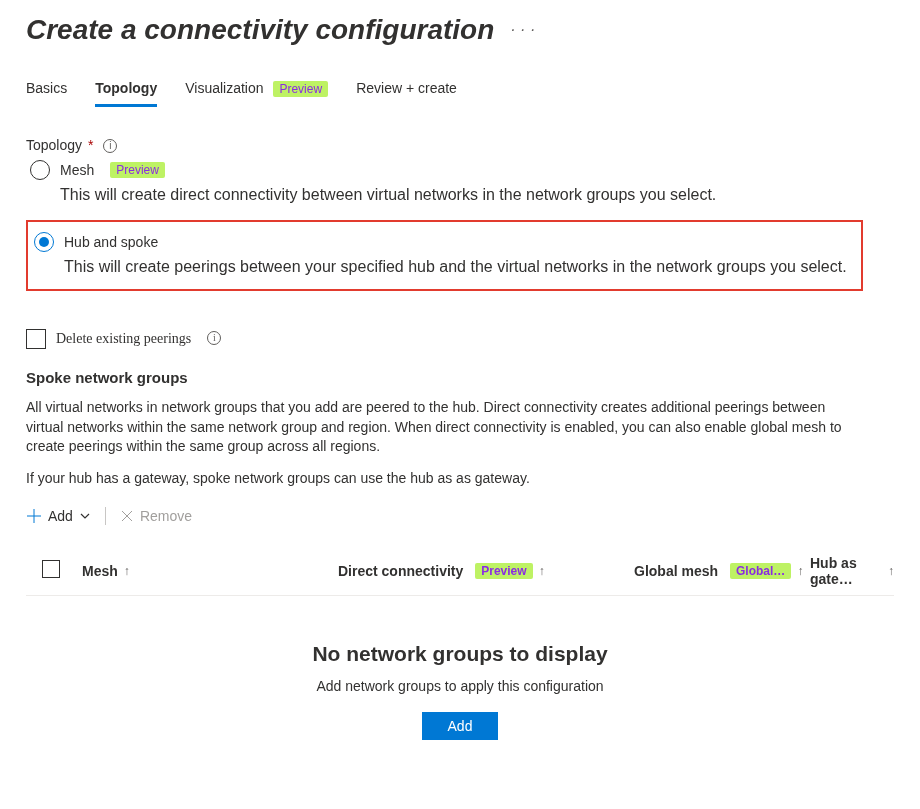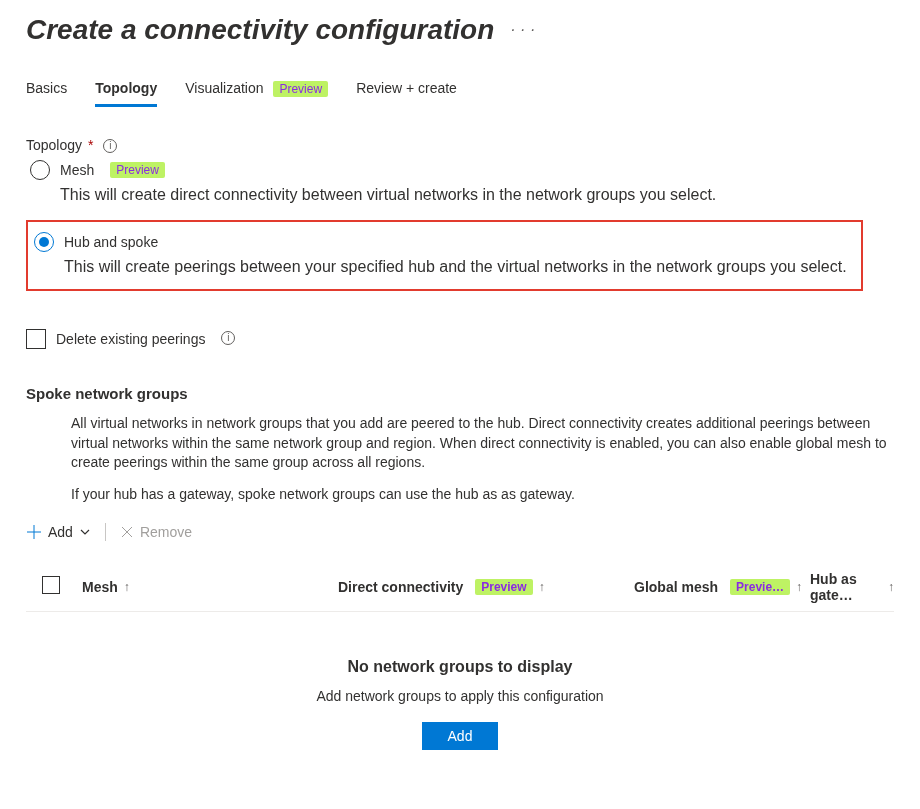--- a/index.html
+++ b/index.html
@@ -20,40 +20,40 @@
   .option-block { padding:6px 14px 8px 4px; margin-bottom:6px; }
   .option-block.highlight { border:2px solid #e23b2e; padding:10px 14px 12px 6px; }
   .option-head { display:flex; align-items:center; gap:10px; }
   .radio { width:20px; height:20px; border:1px solid #323130; border-radius:50%; display:flex; align-items:center; justify-content:center; flex-shrink:0; }
   .radio .dot { width:10px; height:10px; border-radius:50%; background:#0078d4; display:none; }
   .radio.selected { border-color:#0078d4; }
   .radio.selected .dot { display:block; }
   .option-title { font-size:14px; }
   .option-desc { margin-left:30px; margin-top:4px; color:#323130; font-size:16px; line-height:1.35; }
   .link-dashed { color:#0078d4; border:1px dashed #0078d4; padding:0 2px; display:inline-block; }
-  .checkbox-row { display:flex; align-items:center; gap:10px; margin-top:32px; }
+  .checkbox-row { display:flex; align-items:center; gap:10px; margin-top:32px;font-family:Liberation Serif, serif; }
   .checkbox { width:20px; height:20px; border:1px solid #323130; display:inline-block; }
-  .section-head { font-weight:600; margin-top:36px; font-size:15px; }
-  .body-text { margin-top:12px; line-height:1.4; max-width:820px;margin-left:45px; }
+  .section-head { font-weight:600; margin-top:20px; font-size:15px; }
+  .body-text { margin-top:12px; line-height:1.4; max-width:820px; }
   .toolbar { display:flex; align-items:center; gap:14px; margin-top:18px; }
   .tb-btn { display:flex; align-items:center; gap:6px; cursor:pointer; color:#323130; }
   .tb-btn.disabled { color:#a19f9d; cursor:default; }
   .plus-icon svg, .x-icon svg, .chev svg { display:block; }
   .divider-v { width:1px; height:18px; background:#c8c6c4; }
   .table-header { display:flex; align-items:center; margin-top:30px; border-bottom:1px solid #edebe9; padding-bottom:8px; gap:6px; }
   .th-check { width:26px; margin-left:16px; margin-right:8px;}
   .th-check .checkbox { width:18px; height:18px; }
   .th { font-weight:600; display:flex; align-items:center; gap:6px; }
   .th .arrow { font-size:12px; color:#605e5c; }
   .th-name { width:250px; }
   .th-direct { width:290px; }
   .th-global { width:170px; }
   .th-hubgw { flex:1; }
   .empty-state { text-align:center; margin-top:46px; }
-  .empty-title { font-size:16px; font-weight:600; }
+  .empty-title { font-size:21px; font-weight:600; }
   .empty-sub { margin-top:12px; color:#323130; }
   .primary-btn { background:#0078d4; color:#fff; border:none; padding:6px 26px; font-size:14px; margin-top:18px; cursor:pointer; }
   .hub-row { display:flex; align-items:flex-start; margin-top:6px; }
 </style>
 </head>
 <body>
 
 <div class="page">
 
   <div class="title-row">
@@ -140,21 +140,21 @@
       <span>Mesh</span>
       <span class="arrow">↑</span>
     </div>
     <div class="th th-direct">
       <span>Direct connectivity</span>
       <span class="badge-preview">Preview</span>
       <span class="arrow">↑</span>
     </div>
     <div class="th th-global">
       <span>Global mesh</span>
-      <span class="badge-preview">Previe…</span>
+      <span class="badge-preview">Global…</span>
       <span class="arrow">↑</span>
     </div>
     <div class="th th-hubgw">
       <span>Hub as gate…</span>
       <span class="arrow">↑</span>
     </div>
   </div>
 
   <div class="empty-state">
     <div class="empty-title">No network groups to display</div>

